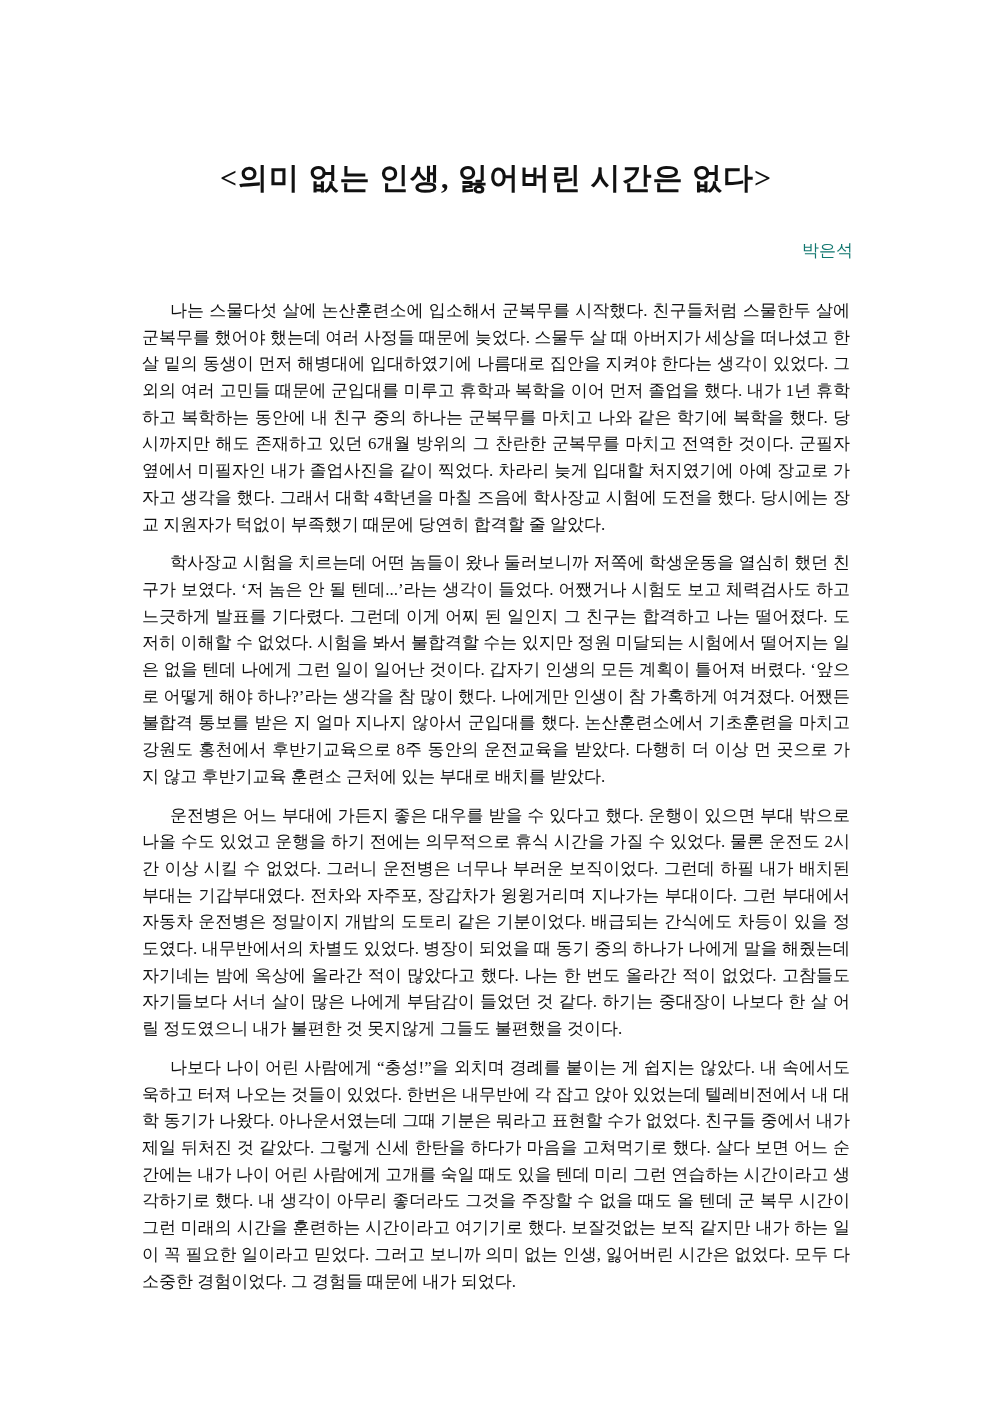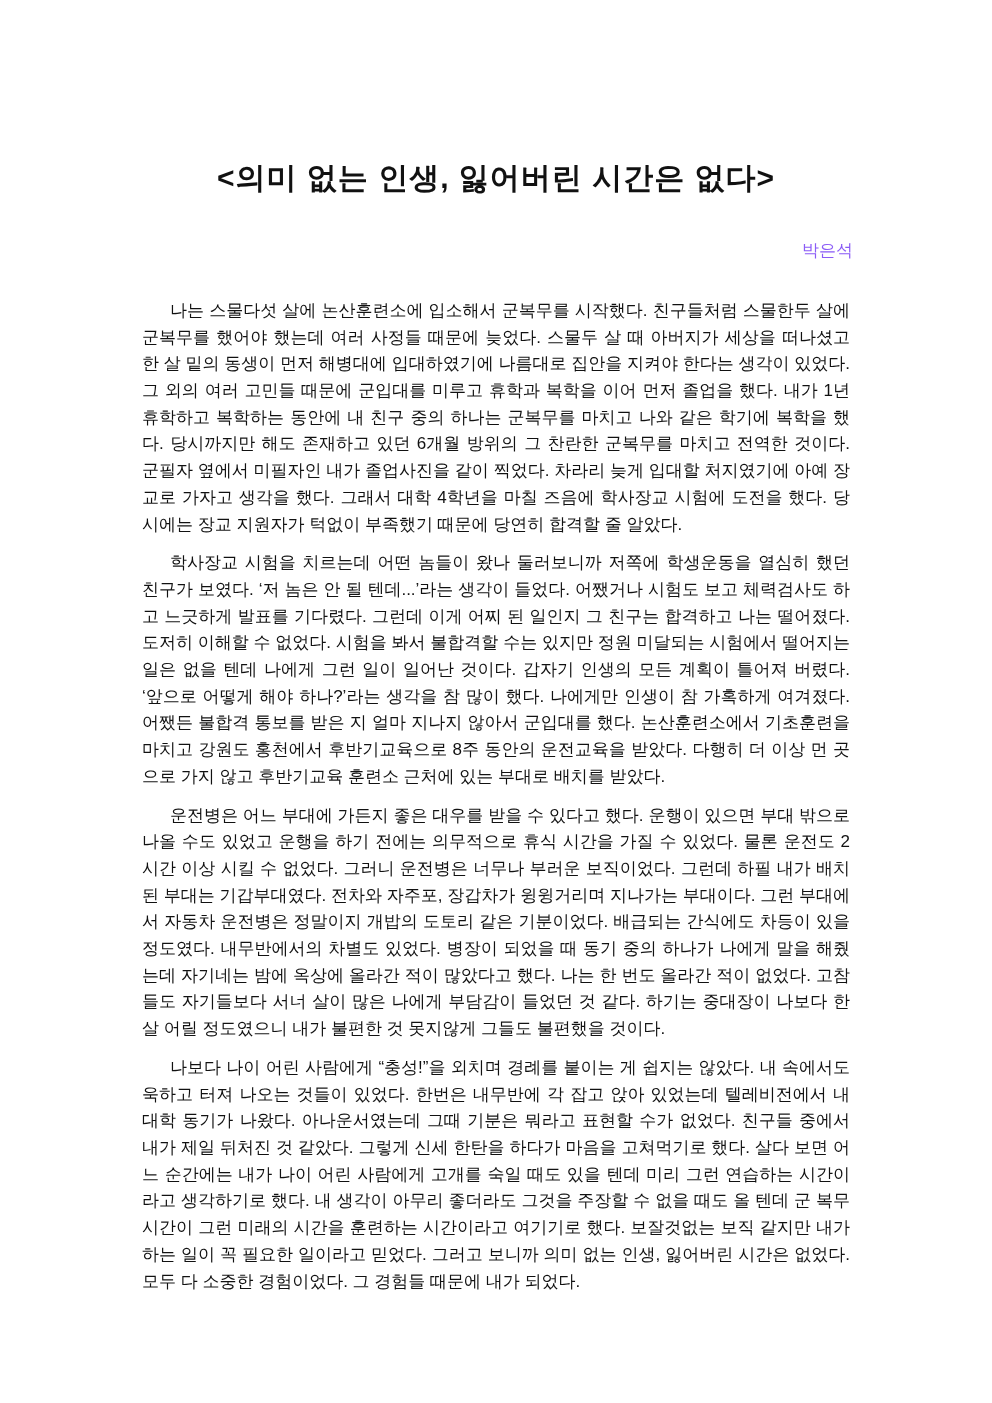--- a/index.html
+++ b/index.html
@@ -6,21 +6,21 @@
     margin: 0;
     padding: 0;
     background: #ffffff;
   }
   .page {
     position: relative;
     width: 992px;
     height: 1403px;
     background: #ffffff;
     color: #111111;
-    font-family: Liberation Sans, sans-serif;
+    font-family: Liberation Serif, serif;
     box-sizing: border-box;
     padding: 0 130px;
     overflow: hidden;
   }
   .title {
     margin: 0;
     padding-top: 158px;
     text-align: center;
     font-size: 30px;
     font-weight: 700;
@@ -28,21 +28,21 @@
     letter-spacing: 1px;
     color: #111111;
     white-space: nowrap;
   }
   .author {
     margin-top: 42px;
     text-align: right;
     padding-right: 9px;
     font-size: 17px;
     line-height: 1.2;
-    color: #8b5cf6;
+    color: #0f766e;
   }
   .body-text {
     margin-top: 37px;
     font-size: 17px;
     line-height: 26.7px;
     text-align: justify;
     word-break: break-all;
     color: #111111;
   }
   .body-text p {

